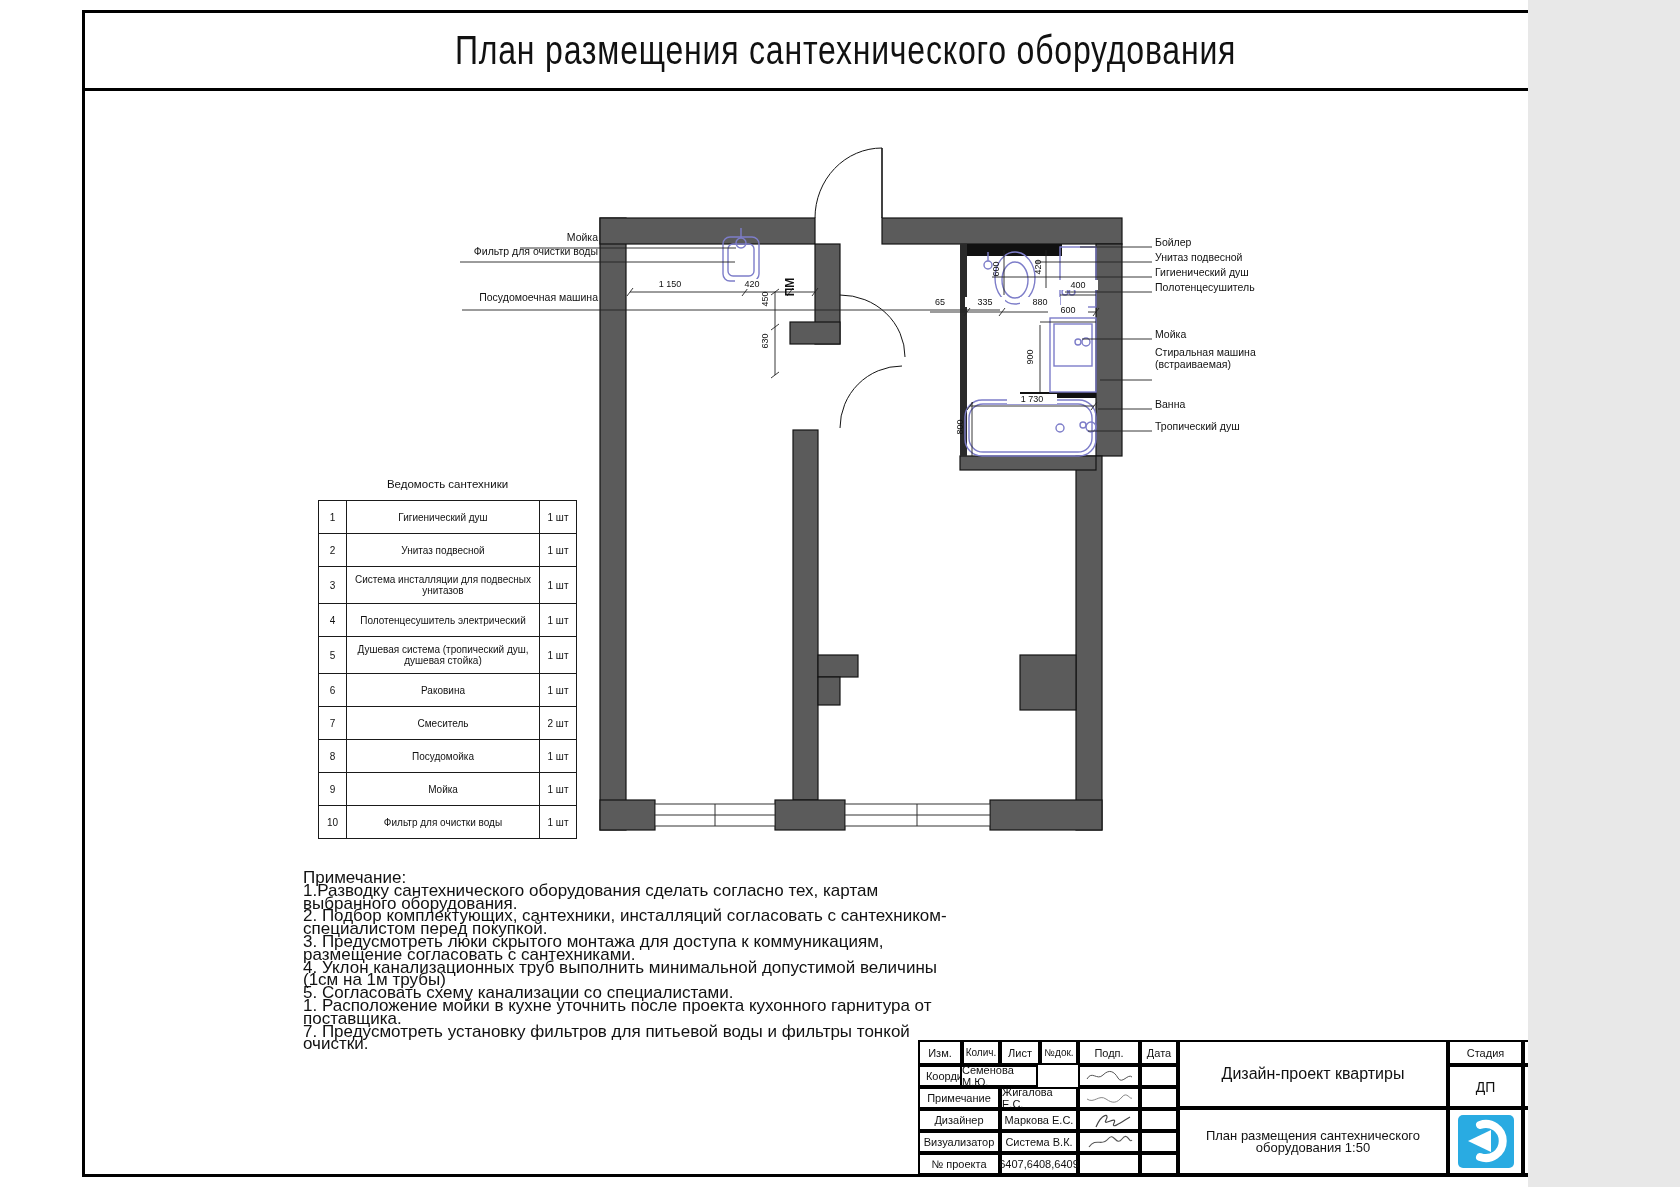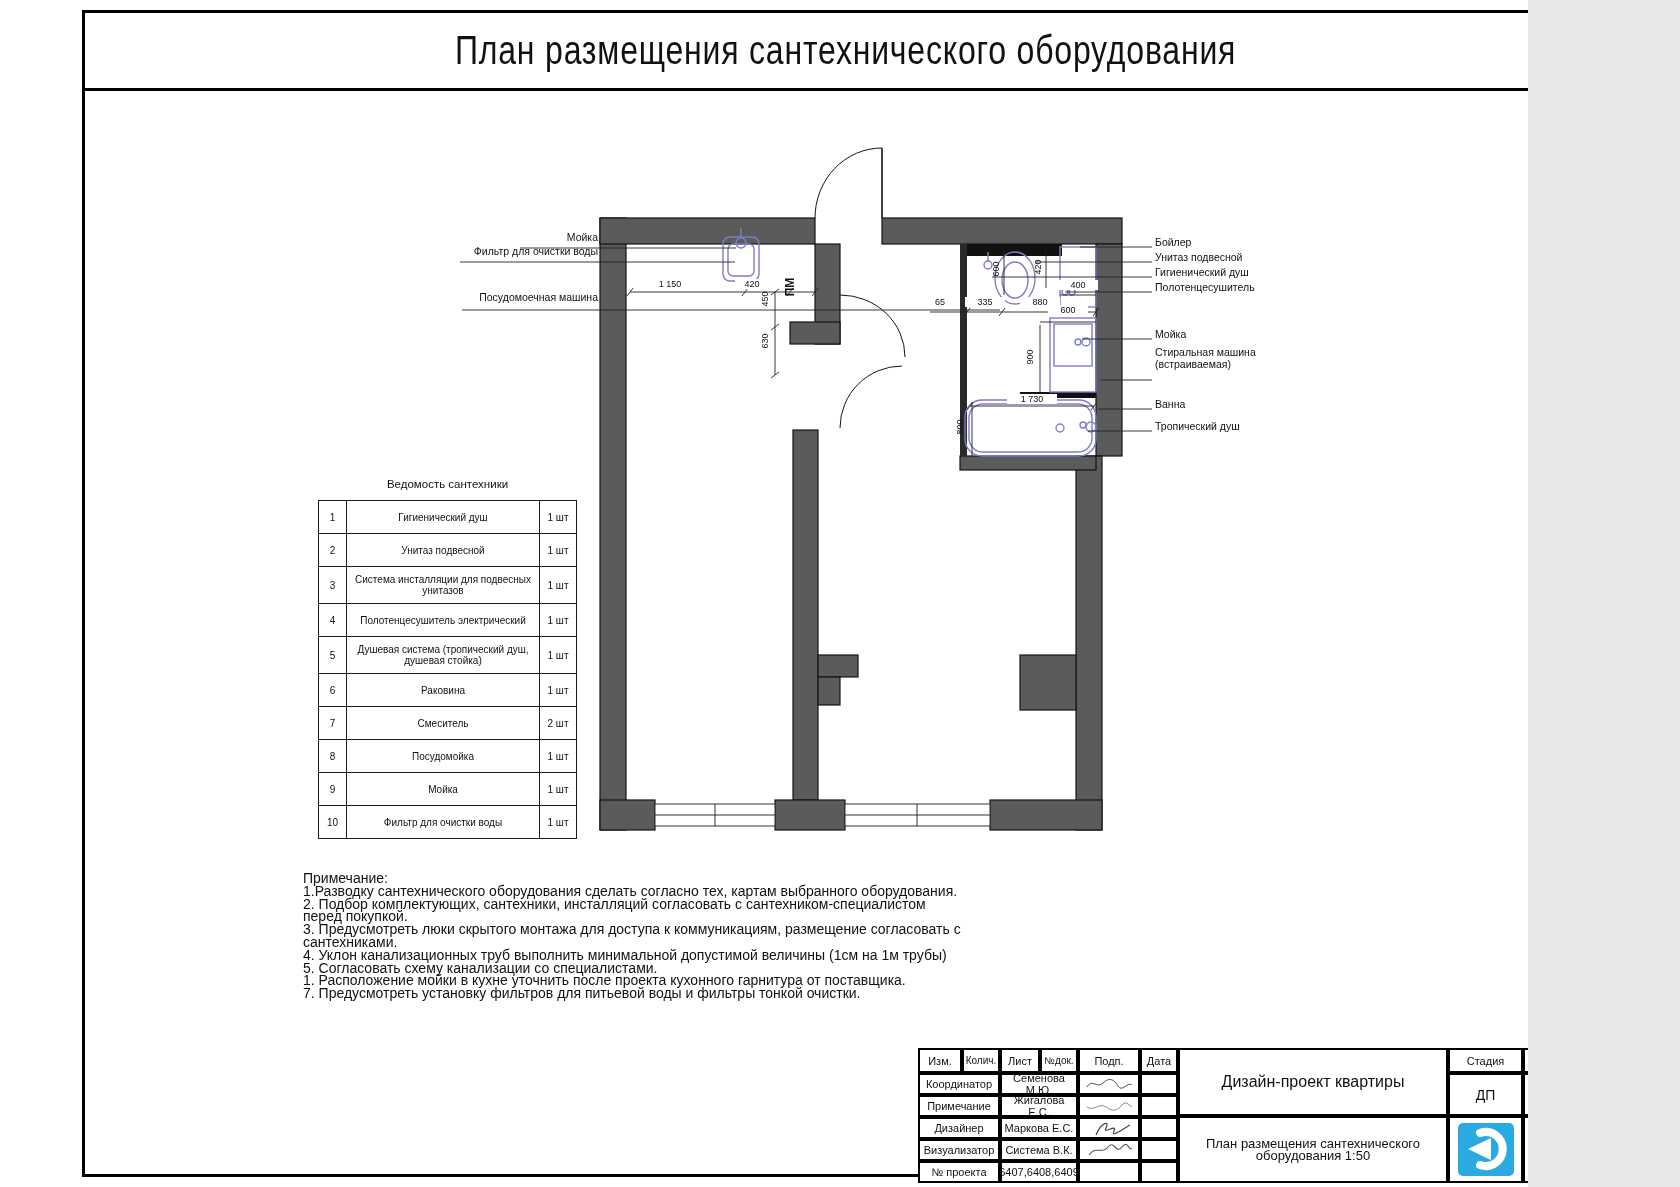--- a/index.html
+++ b/index.html
@@ -15,23 +15,23 @@
   #pm-lbl{position:absolute;left:775px;top:280px;width:30px;text-align:center;font-size:12px;font-weight:bold;transform:rotate(-90deg);}
   
   #vt-title{position:absolute;left:318px;top:478px;width:259px;text-align:center;font-size:11.5px;}
   #vt{position:absolute;left:318px;top:500px;width:259px;border:1.6px solid #1a1a1a;box-sizing:border-box;}
   .vt-row{display:flex;border-bottom:1.6px solid #1a1a1a;min-height:32px;align-items:stretch;}
   .vt-row:last-child{border-bottom:none;}
   .vt-num{width:27px;border-right:1.6px solid #1a1a1a;display:flex;align-items:center;justify-content:center;font-size:10px;}
   .vt-name{flex:1;border-right:1.6px solid #1a1a1a;display:flex;align-items:center;justify-content:center;text-align:center;font-size:10px;padding:2px 4px;line-height:11px;}
   .vt-qty{width:36px;display:flex;align-items:center;justify-content:center;font-size:10px;}
   
-  #notes{position:absolute;left:303px;top:872px;width:660px;font-size:14px;line-height:12.8px;}
+  #notes{position:absolute;left:303px;top:872px;width:660px;font-size:17px;line-height:12.8px;}
   
-  .tb{position:absolute;border:2px solid #000;background:#fff;box-sizing:border-box;display:flex;align-items:center;justify-content:center;font-size:11px;text-align:center;line-height:12px;margin-top:8px;}
+  .tb{position:absolute;border:2px solid #000;background:#fff;box-sizing:border-box;display:flex;align-items:center;justify-content:center;font-size:11px;text-align:left;line-height:12px;}
   .tb-small{font-size:10px;}
   #logo-box{display:flex;align-items:center;justify-content:center;}
 </style>
 </head>
 <body>
 
 <div id="page">
 
   <div id="frame"></div>
   <div id="title-rule"></div>
@@ -253,21 +253,21 @@
   </div>
 
   <div class="tb" style="left:918px;top:1040px;width:44px;height:25px;">Изм.</div>
   <div class="tb tb-small" style="left:962px;top:1040px;width:38px;height:25px;">Колич.</div>
   <div class="tb" style="left:1000px;top:1040px;width:40px;height:25px;">Лист</div>
   <div class="tb tb-small" style="left:1040px;top:1040px;width:38px;height:25px;">№док.</div>
   <div class="tb" style="left:1078px;top:1040px;width:62px;height:25px;">Подп.</div>
   <div class="tb" style="left:1140px;top:1040px;width:38px;height:25px;">Дата</div>
 
   <div class="tb" style="left:918px;top:1065px;width:82px;height:22px;">Координатор</div>
-  <div class="tb" style="left:1000px;top:1065px;width:78px;height:22px;">Семенова М.Ю.</div>
+  <div class="tb" style="left:960px;top:1065px;width:78px;height:22px;">Семенова М.Ю.</div>
   <div class="tb" style="left:1078px;top:1065px;width:62px;height:22px;">
       <svg width="50" height="16">
         <path d="M3 11 C8 2,13 13,19 7 S30 3,34 10 S44 5,48 9" stroke="#555" stroke-width="1" fill="none"></path>
       </svg>
     </div>
   <div class="tb" style="left:1140px;top:1065px;width:38px;height:22px;"></div>
 
   <div class="tb" style="left:918px;top:1087px;width:82px;height:22px;">Примечание</div>
   <div class="tb" style="left:1000px;top:1087px;width:78px;height:22px;">Жигалова Е.С.</div>
   <div class="tb" style="left:1078px;top:1087px;width:62px;height:22px;">

